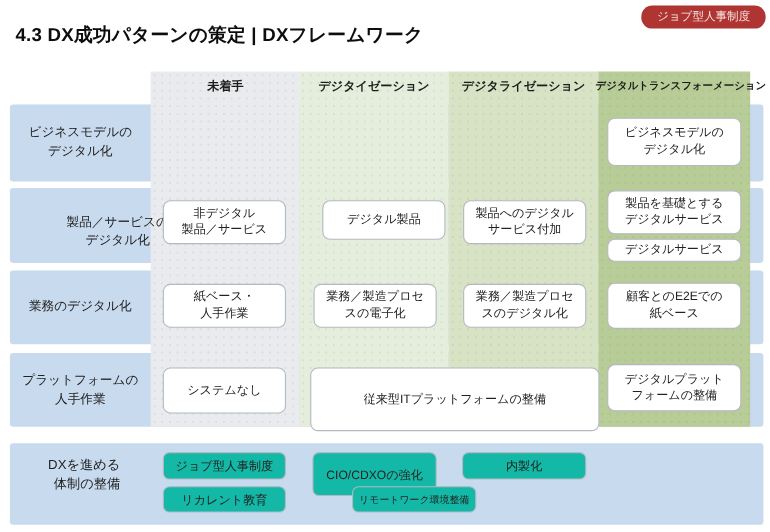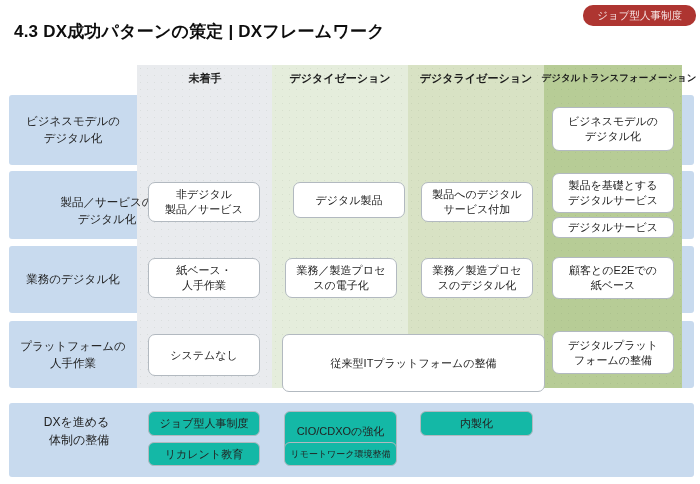--- a/index.html
+++ b/index.html
@@ -94,21 +94,21 @@
     white-space:pre-line;z-index:3;text-align:right;
   }
   .pill{
     position:absolute;z-index:4;
     background:#14b8a6;
     border:1px solid var(--box-border);
     border-radius:6px;
     display:flex;align-items:center;justify-content:center;
     font-size:11px;color:#222;white-space:nowrap;
   }
-  .pill.small{font-size:9px;}
+  .pill.small{font-size:9px;margin-left:36px;}
 </style>
 </head>
 <body>
 
 <div class="canvas">
 
   <div class="title">4.3 DX成功パターンの策定 | DXフレームワーク</div>
   <div class="badge">ジョブ型人事制度</div>
 
   <div class="row-band" style="top:95px;height:70px;"></div>

